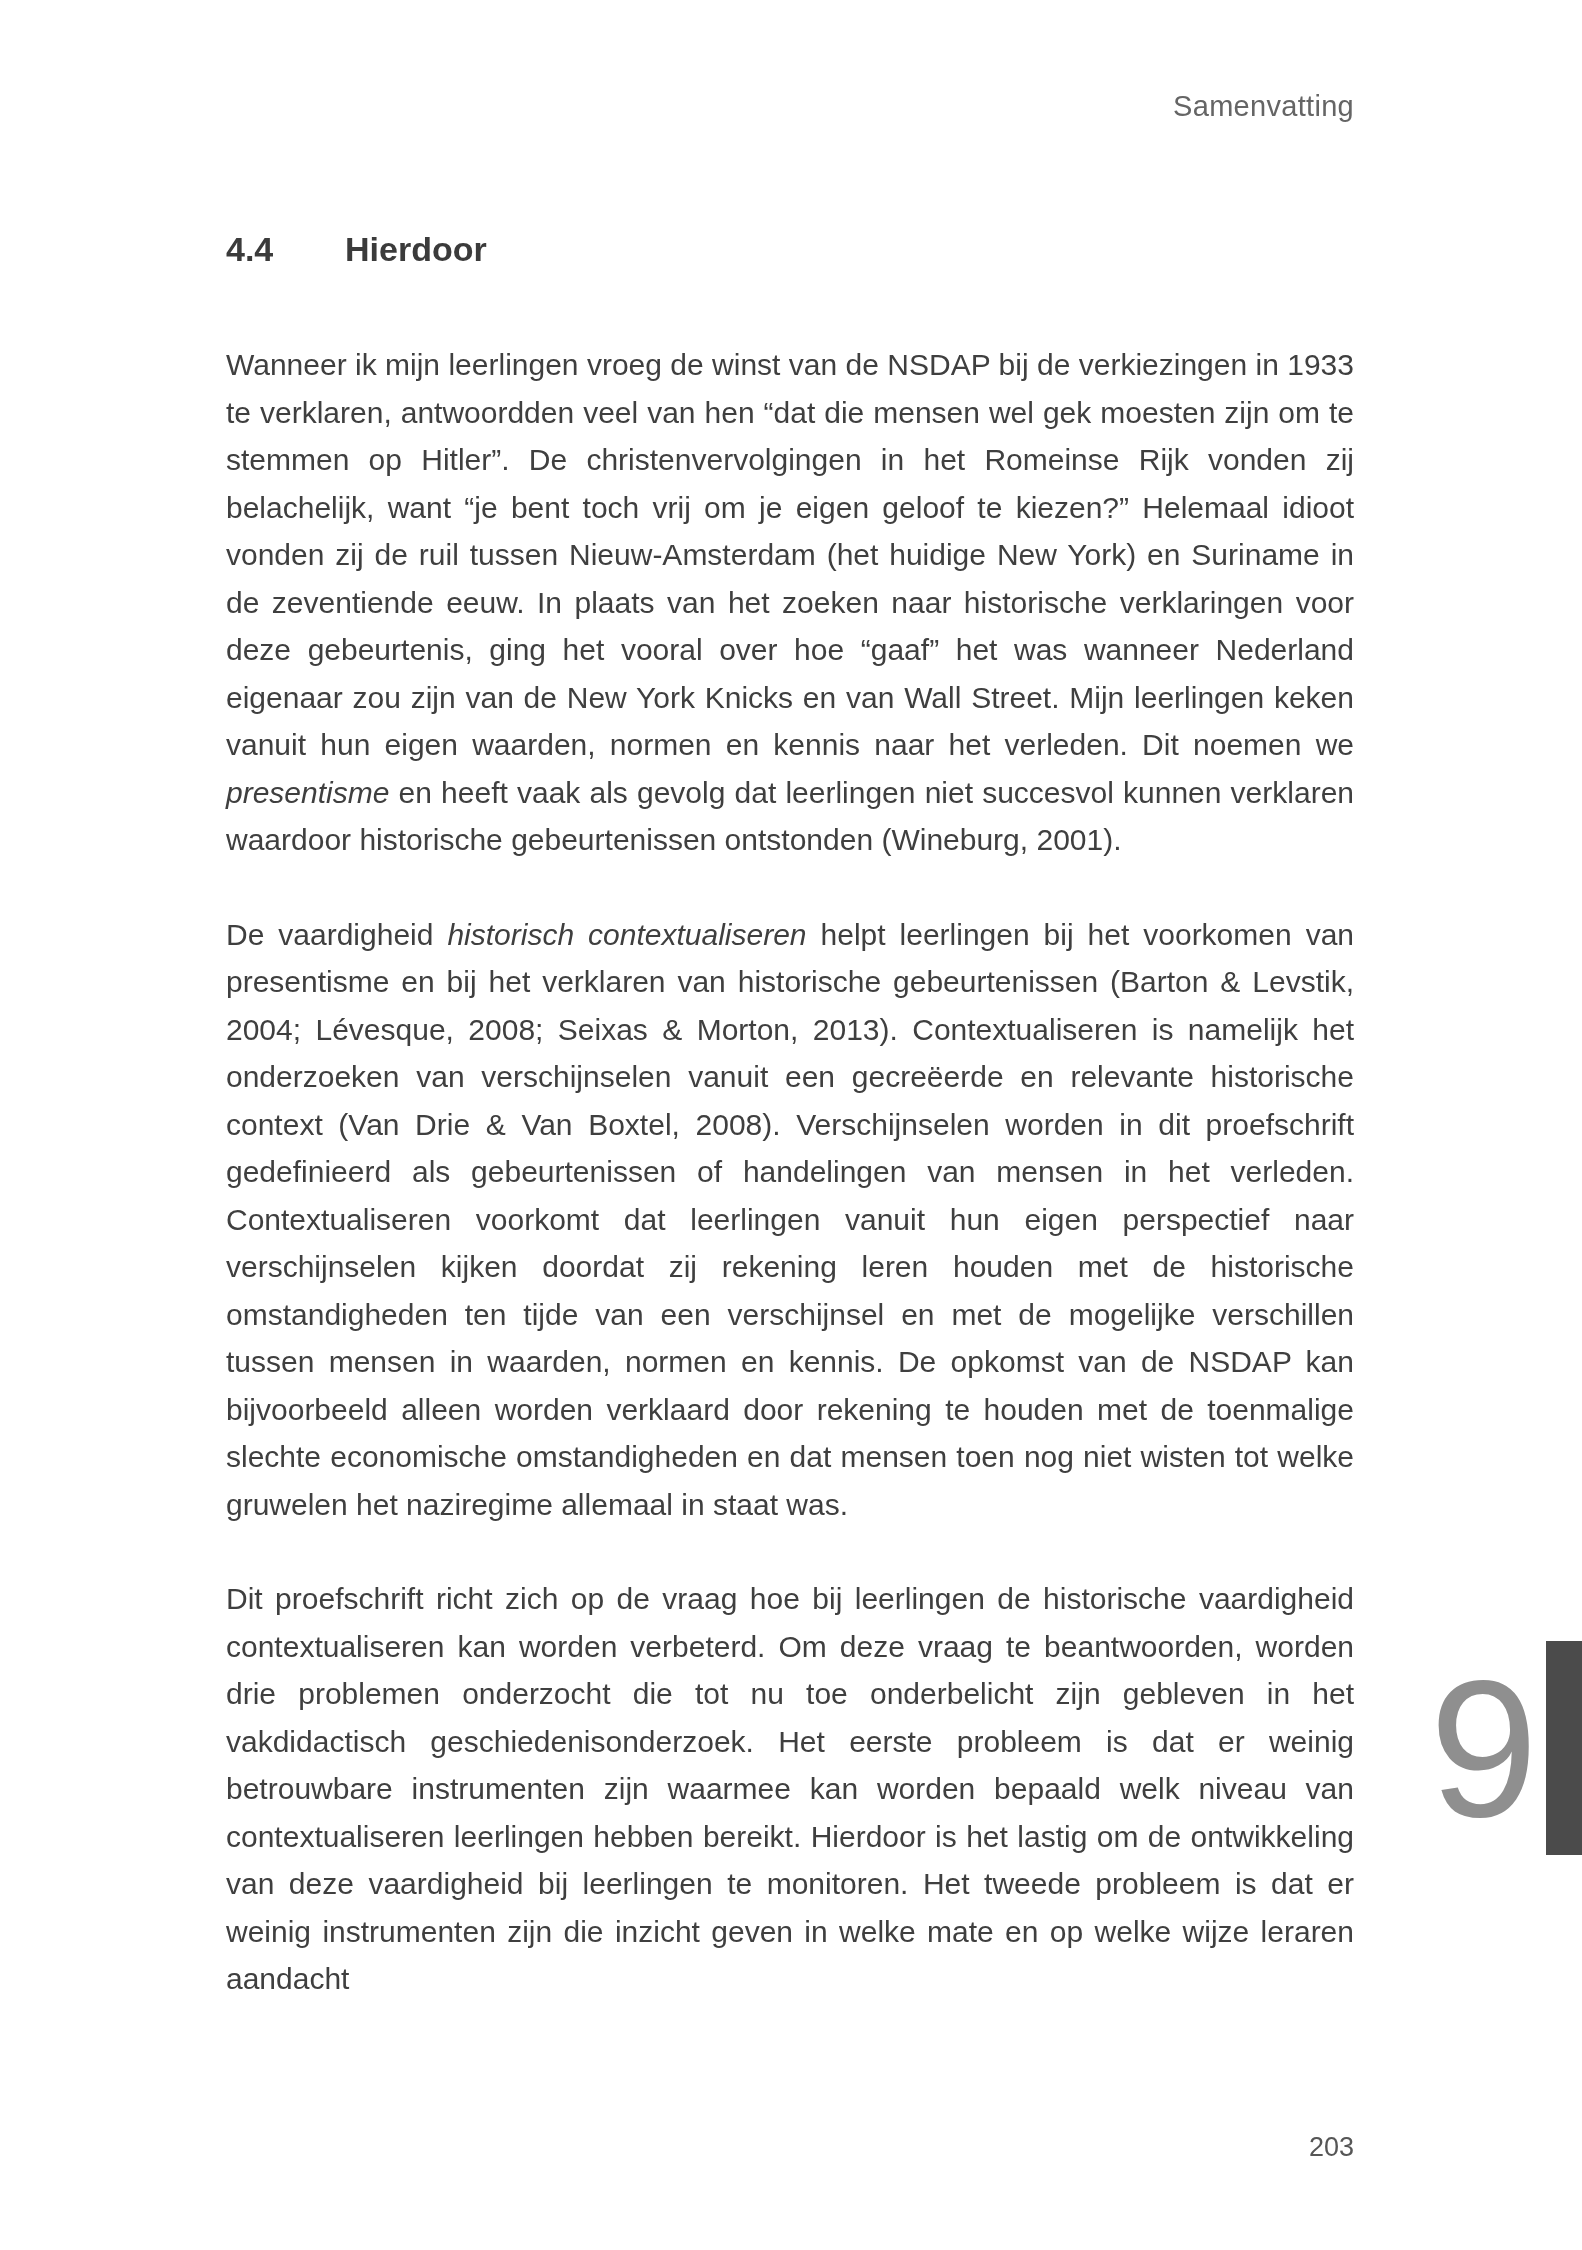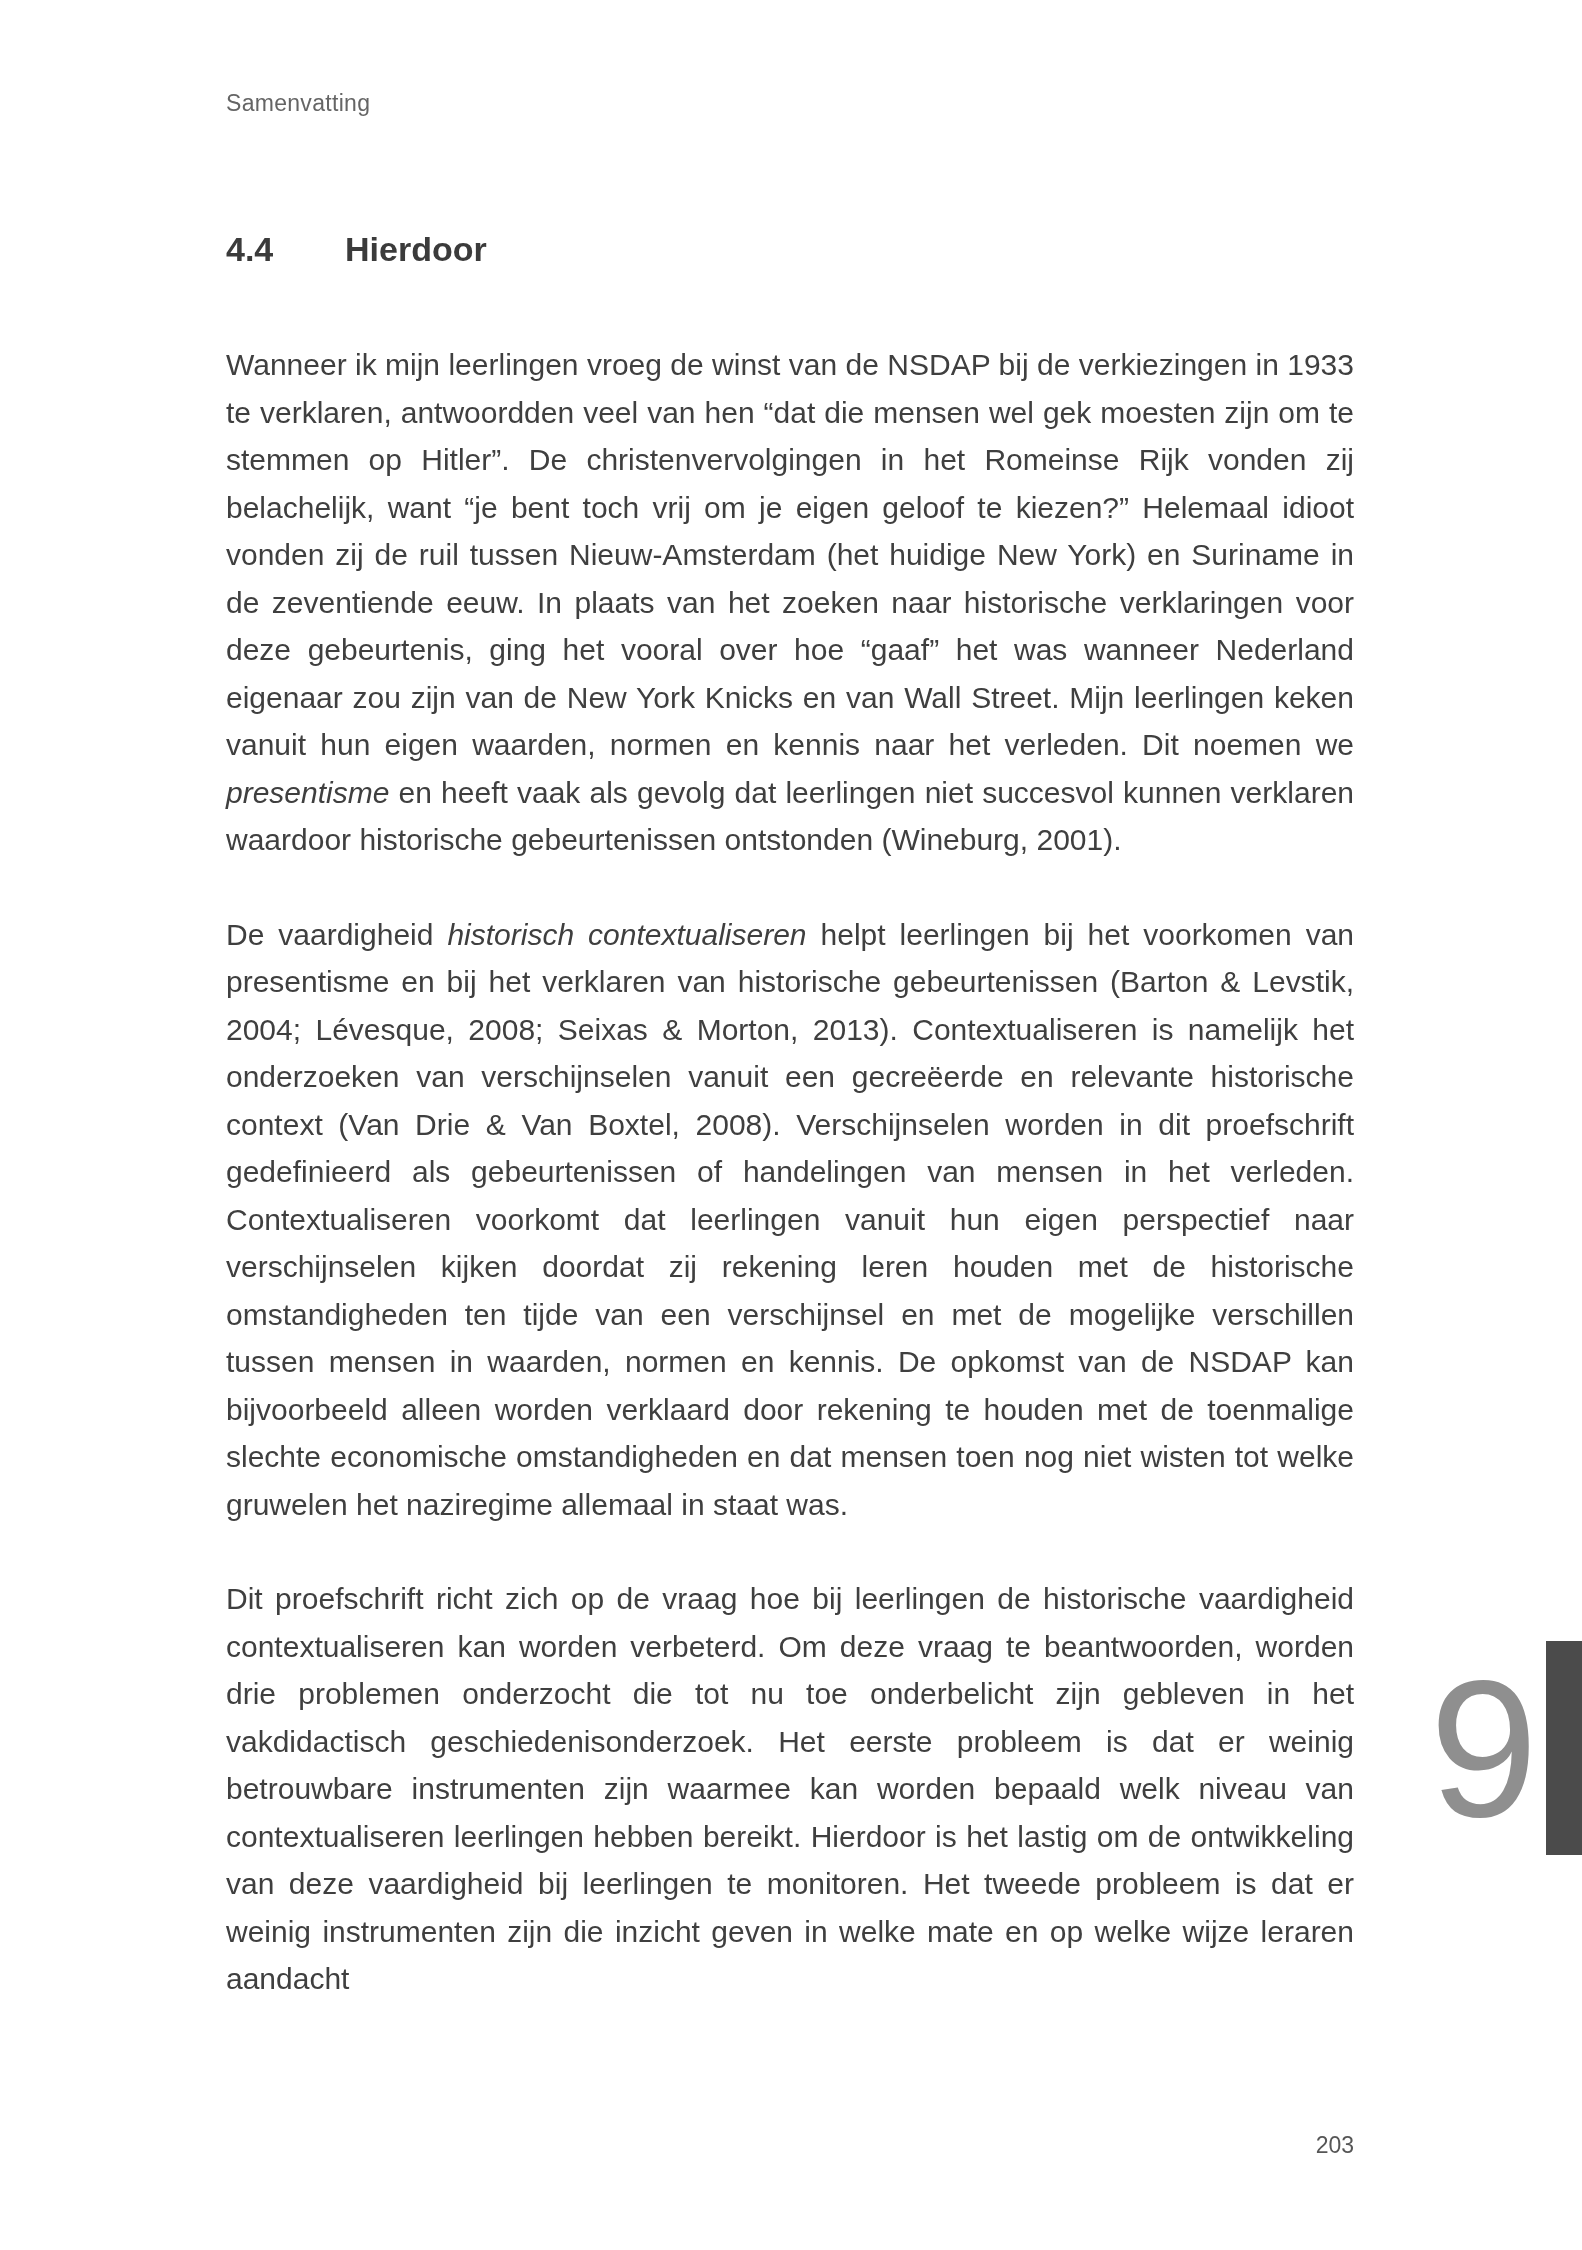--- a/index.html
+++ b/index.html
@@ -12,21 +12,22 @@
     font-family: "Liberation Sans", sans-serif;
     color: #3f3f3f;
     overflow: hidden;
   }
 
   .running-header {
     position: absolute;
     top: 90px;
     left: 226px;
     width: 1128px;
-    font-size: 23px;
+    text-align: right;
+    font-size: 29px;
     color: #656565;
     letter-spacing: 0.3px;
   }
 
   .section-heading {
     position: absolute;
     top: 230px;
     left: 226px;
     width: 1128px;
     margin: 0;
@@ -69,21 +70,21 @@
     height: 214px;
     background: #4b4b4b;
   }
 
   .page-number {
     position: absolute;
     top: 2132px;
     left: 226px;
     width: 1128px;
     text-align: right;
-    font-size: 23px;
+    font-size: 27px;
     color: #565656;
   }
 </style>
 </head>
 <body>
 
 <div class="page">
 
   <div class="running-header">Samenvatting</div>
 

